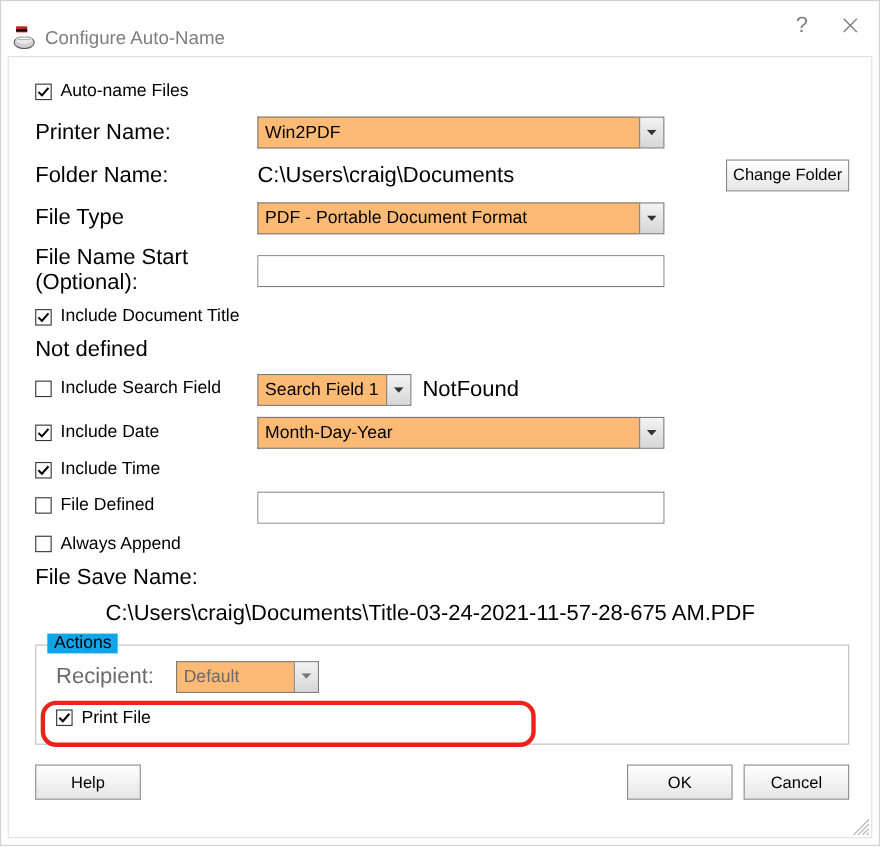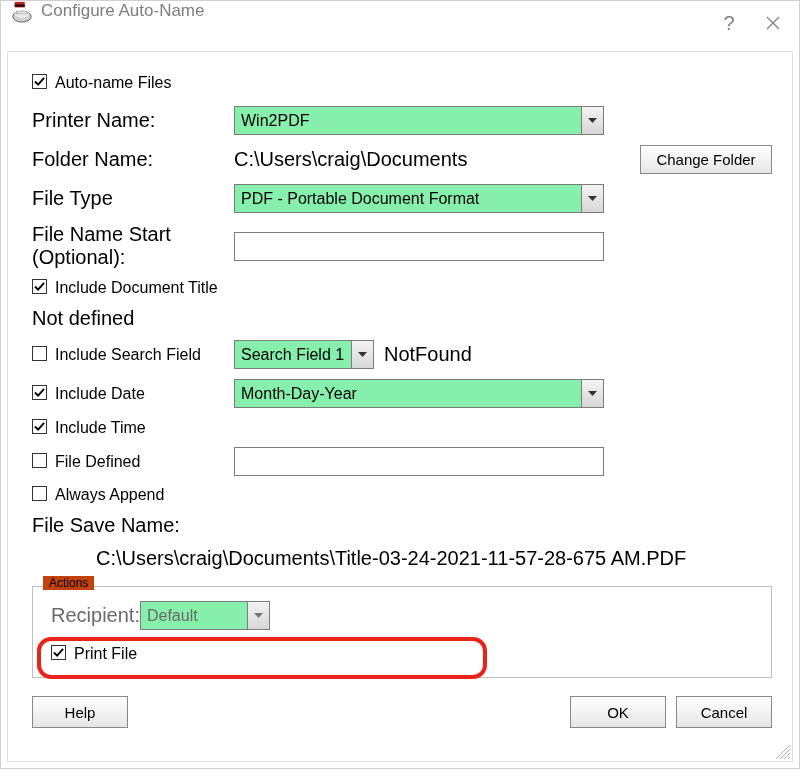--- a/index.html
+++ b/index.html
@@ -1,52 +1,52 @@
 <!DOCTYPE html>
 <html><head>
 <meta charset="utf-8">
 <style>
   html,body{margin:0;padding:0;width:802px;height:771px;background:#fff;font-family:Tahoma,"Segoe UI",Arial,sans-serif;font-size:15px;color:#000;overflow:hidden;box-sizing:border-box}
   *,*::before,*::after{box-sizing:border-box}
   .dialog{width:800px;height:769px;border:1px solid #d0d0d0;background:#fff;display:flex;flex-direction:column;position:relative}
   
-  .titlebar{height:44px;display:flex;align-items:flex-start;padding:0 4px 0 10px;color:#7d7d7d}
+  .titlebar{height:44px;display:flex;align-items:flex-end;padding:0 4px 0 10px;color:#7d7d7d}
   .titlebar .icon{width:22px;height:22px;margin-right:8px;position:relative}
   .titlebar .icon svg{width:22px;height:22px}
   .title-text{flex:1;font-size:17px;color:#7d7d7d}
   .title-btn{width:44px;height:44px;display:flex;align-items:center;justify-content:center;color:#808080;background:none;border:none;cursor:pointer;font-family:inherit}
   .title-btn.help{font-size:20px}
   .title-btn.close svg{width:14px;height:14px}
   
   .panel{border:1px solid #e0e0e0;margin:6px;flex:1;padding:22px 20px 14px 24px;position:relative}
   
   .row{display:flex;align-items:center;margin:0 0 10px 0}
   .row.first{margin-top:0}
   .label-col{width:202px}
-  .cb-wrap{display:inline-flex;margin-left:0}
+  .cb-wrap{display:inline-flex;align-items:center;margin-left:0}
   .win-check{width:15px;height:15px;border:1px solid #333;display:inline-flex;align-items:center;justify-content:center;margin-right:8px;position:relative;cursor:pointer;background:#fff}
   .win-check .mark{display:none}
   .win-check.checked .mark{display:block;width:11px;height:11px}
   .cb-label{font-size:16px;color:#000;cursor:pointer}
   .static{color:#000;font-size:20px}
   .gray{color:#6a6a6a}
   
   .combo{display:flex;width:370px;height:29px}
-  .combo input,.combo .display{flex:1;border:1px solid #7c7c7c;border-right:none;padding:2px 6px;font:inherit;font-size:16px;background:#86efac;color:#000;outline:none}
+  .combo input,.combo .display{flex:1;border:1px solid #7c7c7c;border-right:none;padding:2px 6px;font:inherit;font-size:16px;background:#fdba74;color:#000;outline:none}
   .combo .display{line-height:23px;white-space:nowrap;overflow:hidden}
   .combo .arrow{width:23px;border:1px solid #7c7c7c;background:linear-gradient(#f3f3f3,#d7d7d7);display:flex;align-items:center;justify-content:center;cursor:pointer}
   .combo .arrow svg{width:9px;height:6px}
   .combo.small{width:140px}
   .txt{width:370px;height:29px;border:1px solid #7c7c7c;display:inline-flex;padding:0}
   .txt input{border:none;width:100%;height:100%;padding:2px 6px;font:inherit;font-size:16px;outline:none;background:#fff}
   .btn{display:inline-flex;align-items:center;justify-content:center;border:1px solid #888;background:linear-gradient(#fff,#e6e6e6);font:inherit;font-size:15px;padding:0;cursor:pointer}
-  .btn-change{width:132px;height:29px;margin-left:auto}
+  .btn-change{width:112px;height:29px;margin-left:auto}
   
   .group{border:1px solid #bfbfbf;position:relative;margin-top:6px;padding:14px 18px 14px 18px}
-  .group-legend{position:absolute;top:-11px;left:10px;background:#c2410c;padding:0 6px;font-size:12px}
+  .group-legend{position:absolute;top:-11px;left:10px;background:#0ea5e9;padding:0 6px;font-size:16px}
   .group .row{margin:0}
   .group .row + .row{margin-top:14px}
   .highlight-box{border:4px solid #e9231a;border-radius:14px;position:absolute;pointer-events:none}
   .footer{display:flex;align-items:center;margin-top:18px}
   .footer .btn{width:96px;height:32px}
   .spacer{flex:1}
   .resize-grip{position:absolute;right:2px;bottom:2px;width:18px;height:18px}
   .resize-grip svg{width:18px;height:18px}
   .disabled{color:#6a6a6a}
   .disabled .display{color:#6a6a6a}
@@ -221,21 +221,21 @@
       <span class="static">File Save Name:</span>
     </div>
     <div class="row" style="margin-bottom:16px">
       <span class="static" style="margin-left:64px">C:\Users\craig\Documents\Title-03-24-2021-11-57-28-675 AM.PDF</span>
     </div>
 
     <div class="group">
       <span class="group-legend">Actions</span>
 
       <div class="row">
-        <span class="static gray" style="margin-right:0">Recipient:</span>
+        <span class="static gray" style="margin-right:20px">Recipient:</span>
         <div class="combo small disabled" style="width:130px">
           <div class="display">Default</div>
           <div class="arrow">
               <svg viewBox="0 0 9 6">
                 <path d="M0 0 L4.5 5 L9 0 Z" fill="#777"></path>
               </svg>
             </div>
         </div>
       </div>
 

